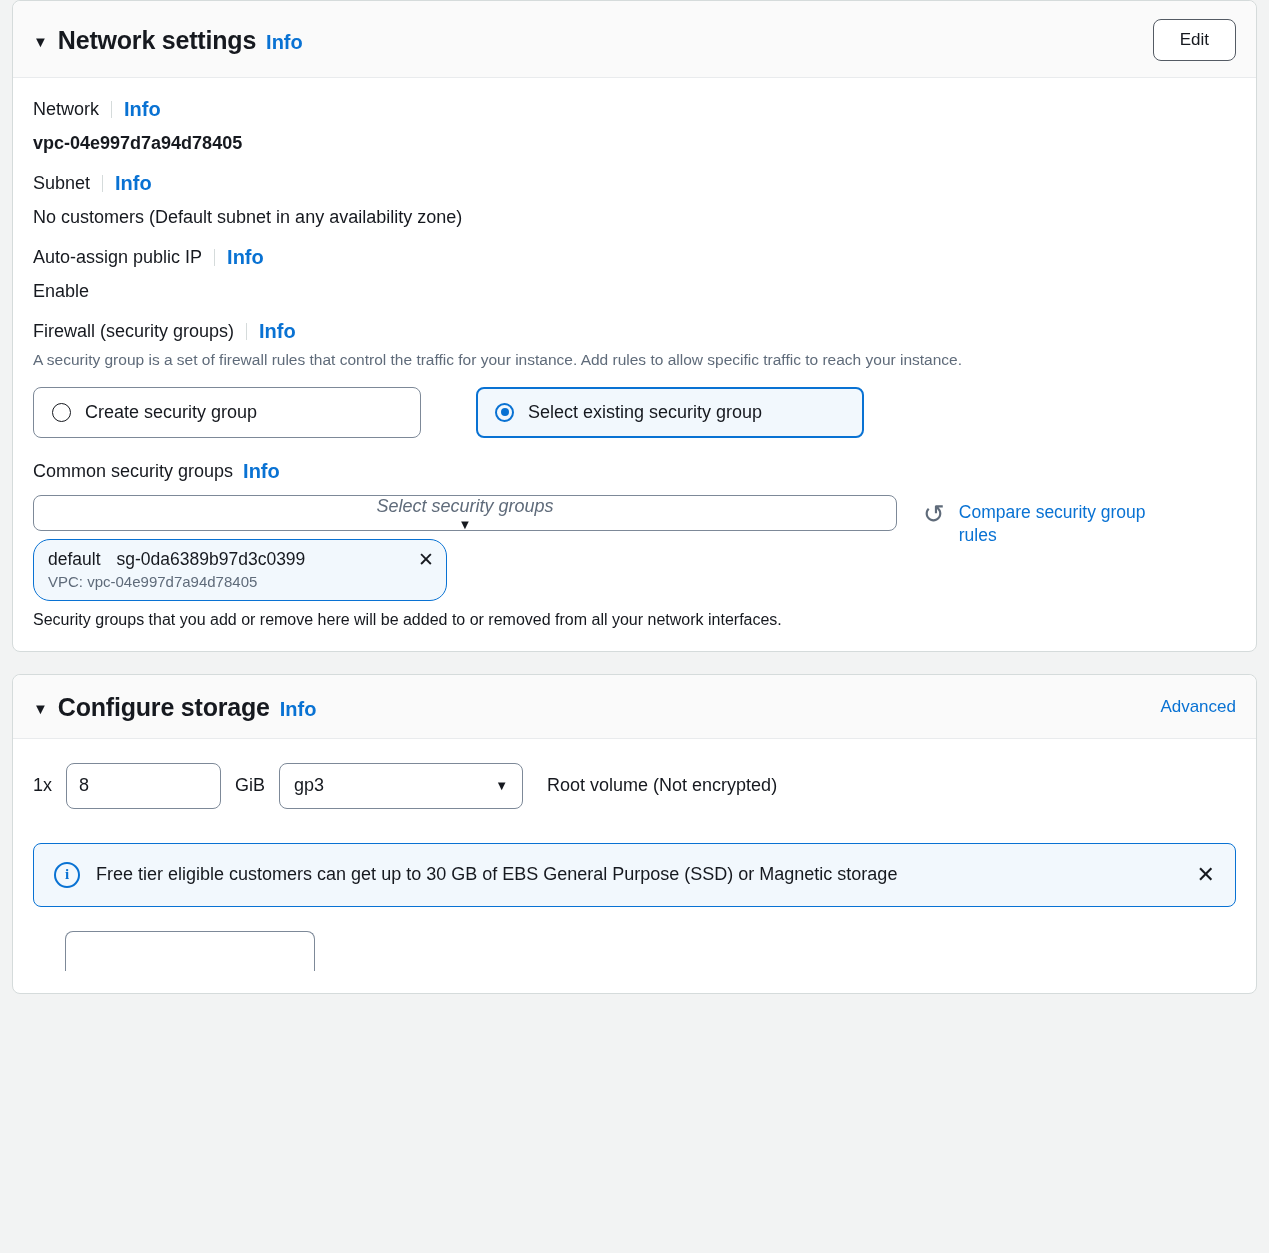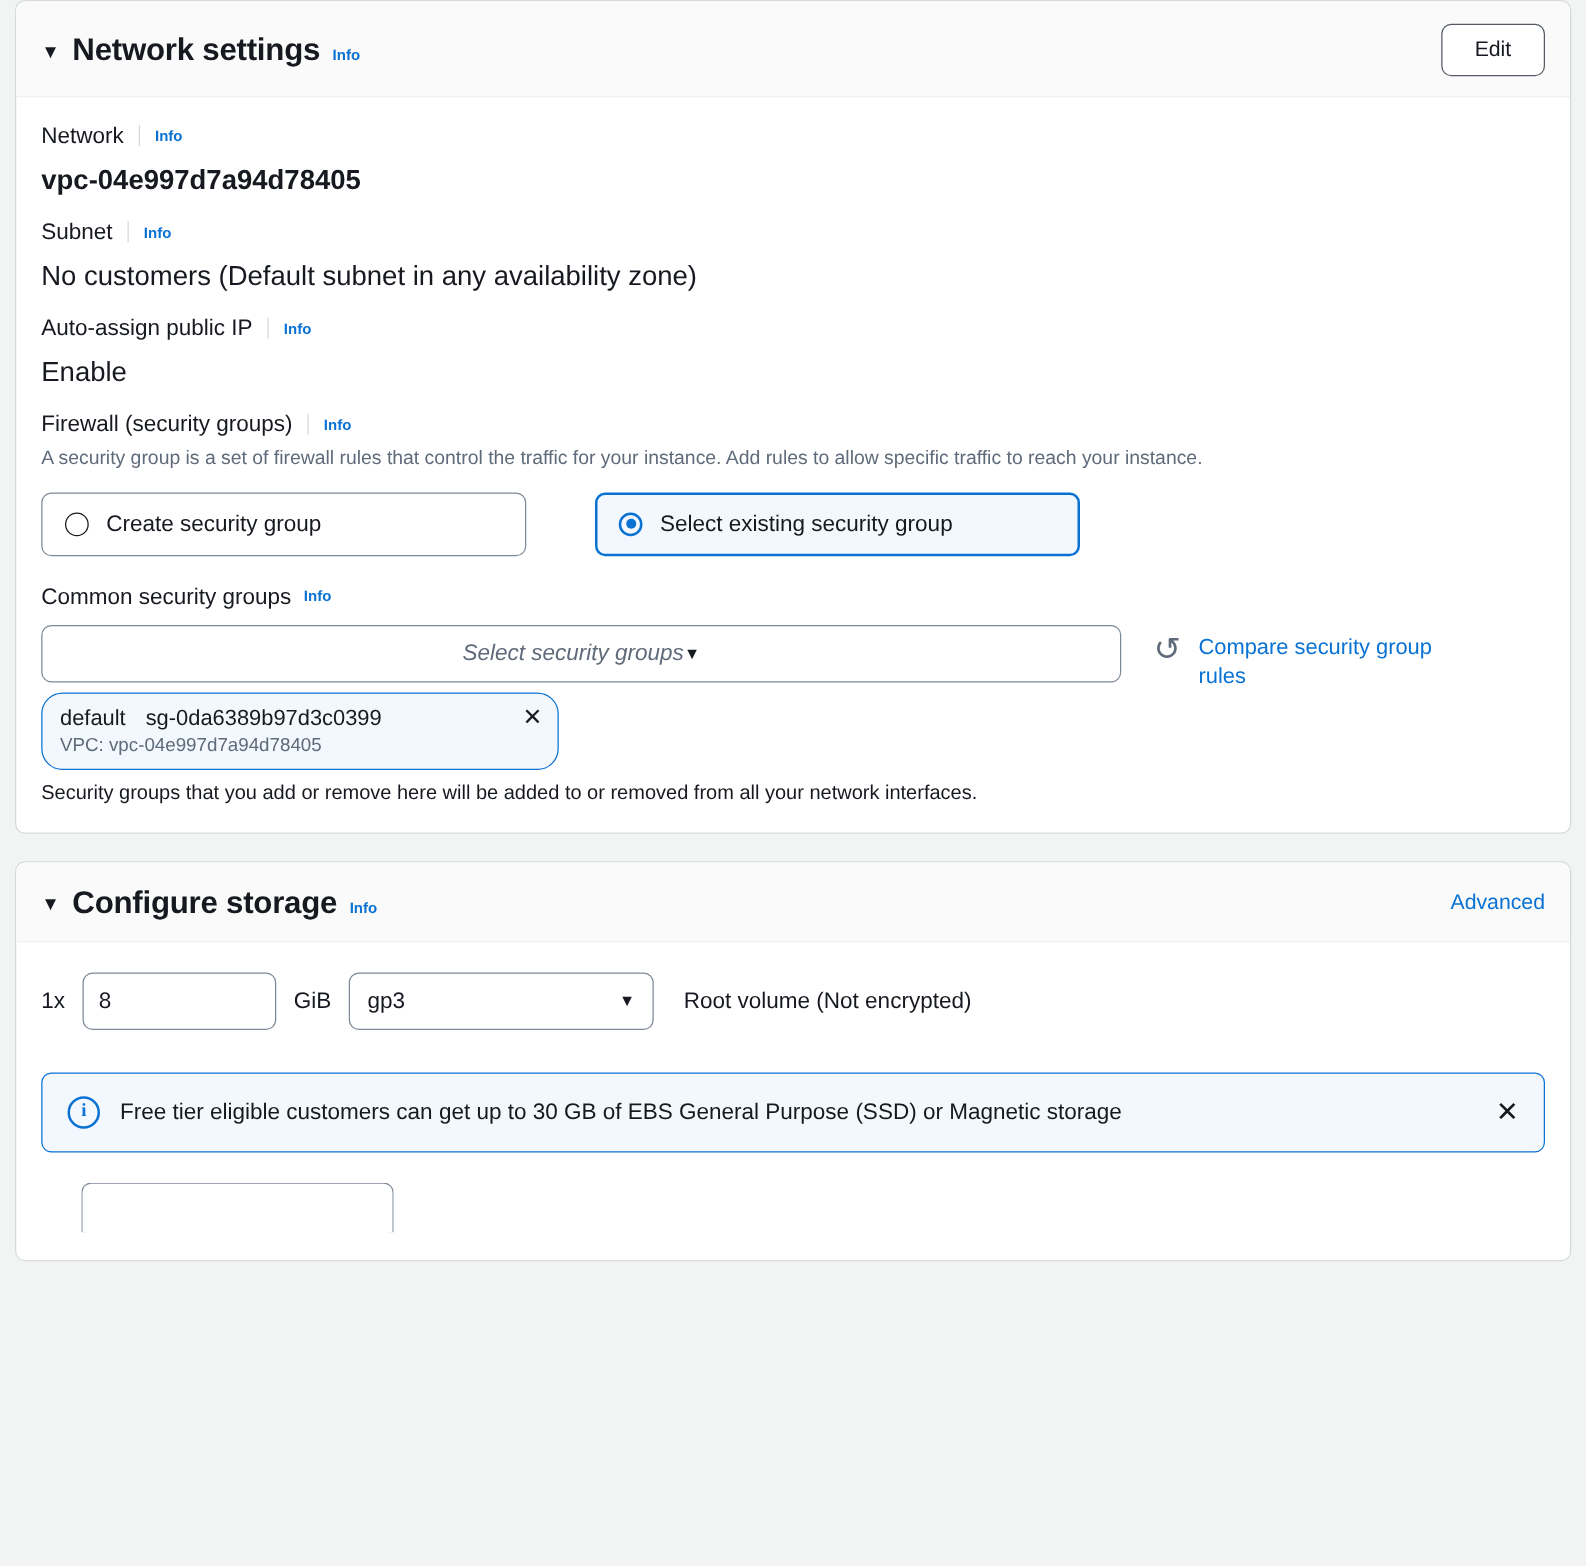--- a/index.html
+++ b/index.html
@@ -46,21 +46,21 @@
     top: -2px;
     cursor: pointer;
   }
   .panel-title {
     font-size: 25px;
     font-weight: bold;
     letter-spacing: -0.2px;
   }
   .info-link {
     color: #0972d3;
-    font-size: 12px;
+    font-size: 20px;
     font-weight: bold;
     text-decoration: none;
     cursor: pointer;
   }
   .link {
     color: #0972d3;
     font-size: 17px;
     text-decoration: none;
     cursor: pointer;
   }
@@ -89,21 +89,21 @@
   .field-label {
     font-size: 18px;
     color: #16191f;
   }
   .divider-v {
     width: 1px;
     height: 17px;
     background: #d5dbdb;
   }
   .field-value {
-    font-size: 22px;
+    font-size: 18px;
     margin-top: 12px;
     color: #16191f;
   }
   .field-value.bold { font-weight: bold; }
 
   .desc {
     font-size: 15.5px;
     color: #5f6b7a;
     line-height: 1.4;
     margin-top: 6px;
@@ -169,30 +169,31 @@
   }
 
   .select-row {
     display: flex;
     align-items: flex-start;
     gap: 26px;
     margin-top: 12px;
   }
   .select-box {
     width: 864px;
-    height: 46px;
+    height: 36px;
     border: 1px solid #7d8998;
     border-radius: 8px;
     display: flex;
     align-items: center;
-    justify-content: center;
+    justify-content: space-between;
     padding: 0 16px;
     box-sizing: border-box;
     background: #ffffff;
     cursor: pointer;
+    flex-direction: column;
   }
   .select-placeholder {
     font-size: 18px;
     font-style: italic;
     color: #5f6b7a;
   }
   .chev {
     font-size: 13px;
     color: #16191f;
   }

